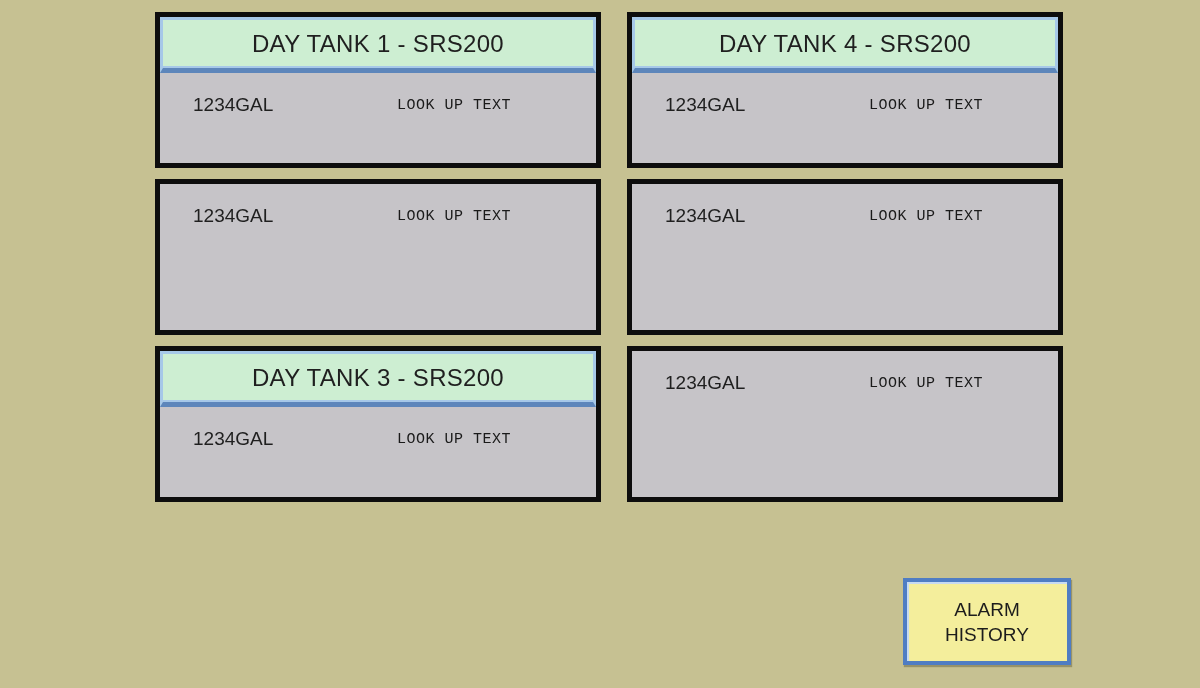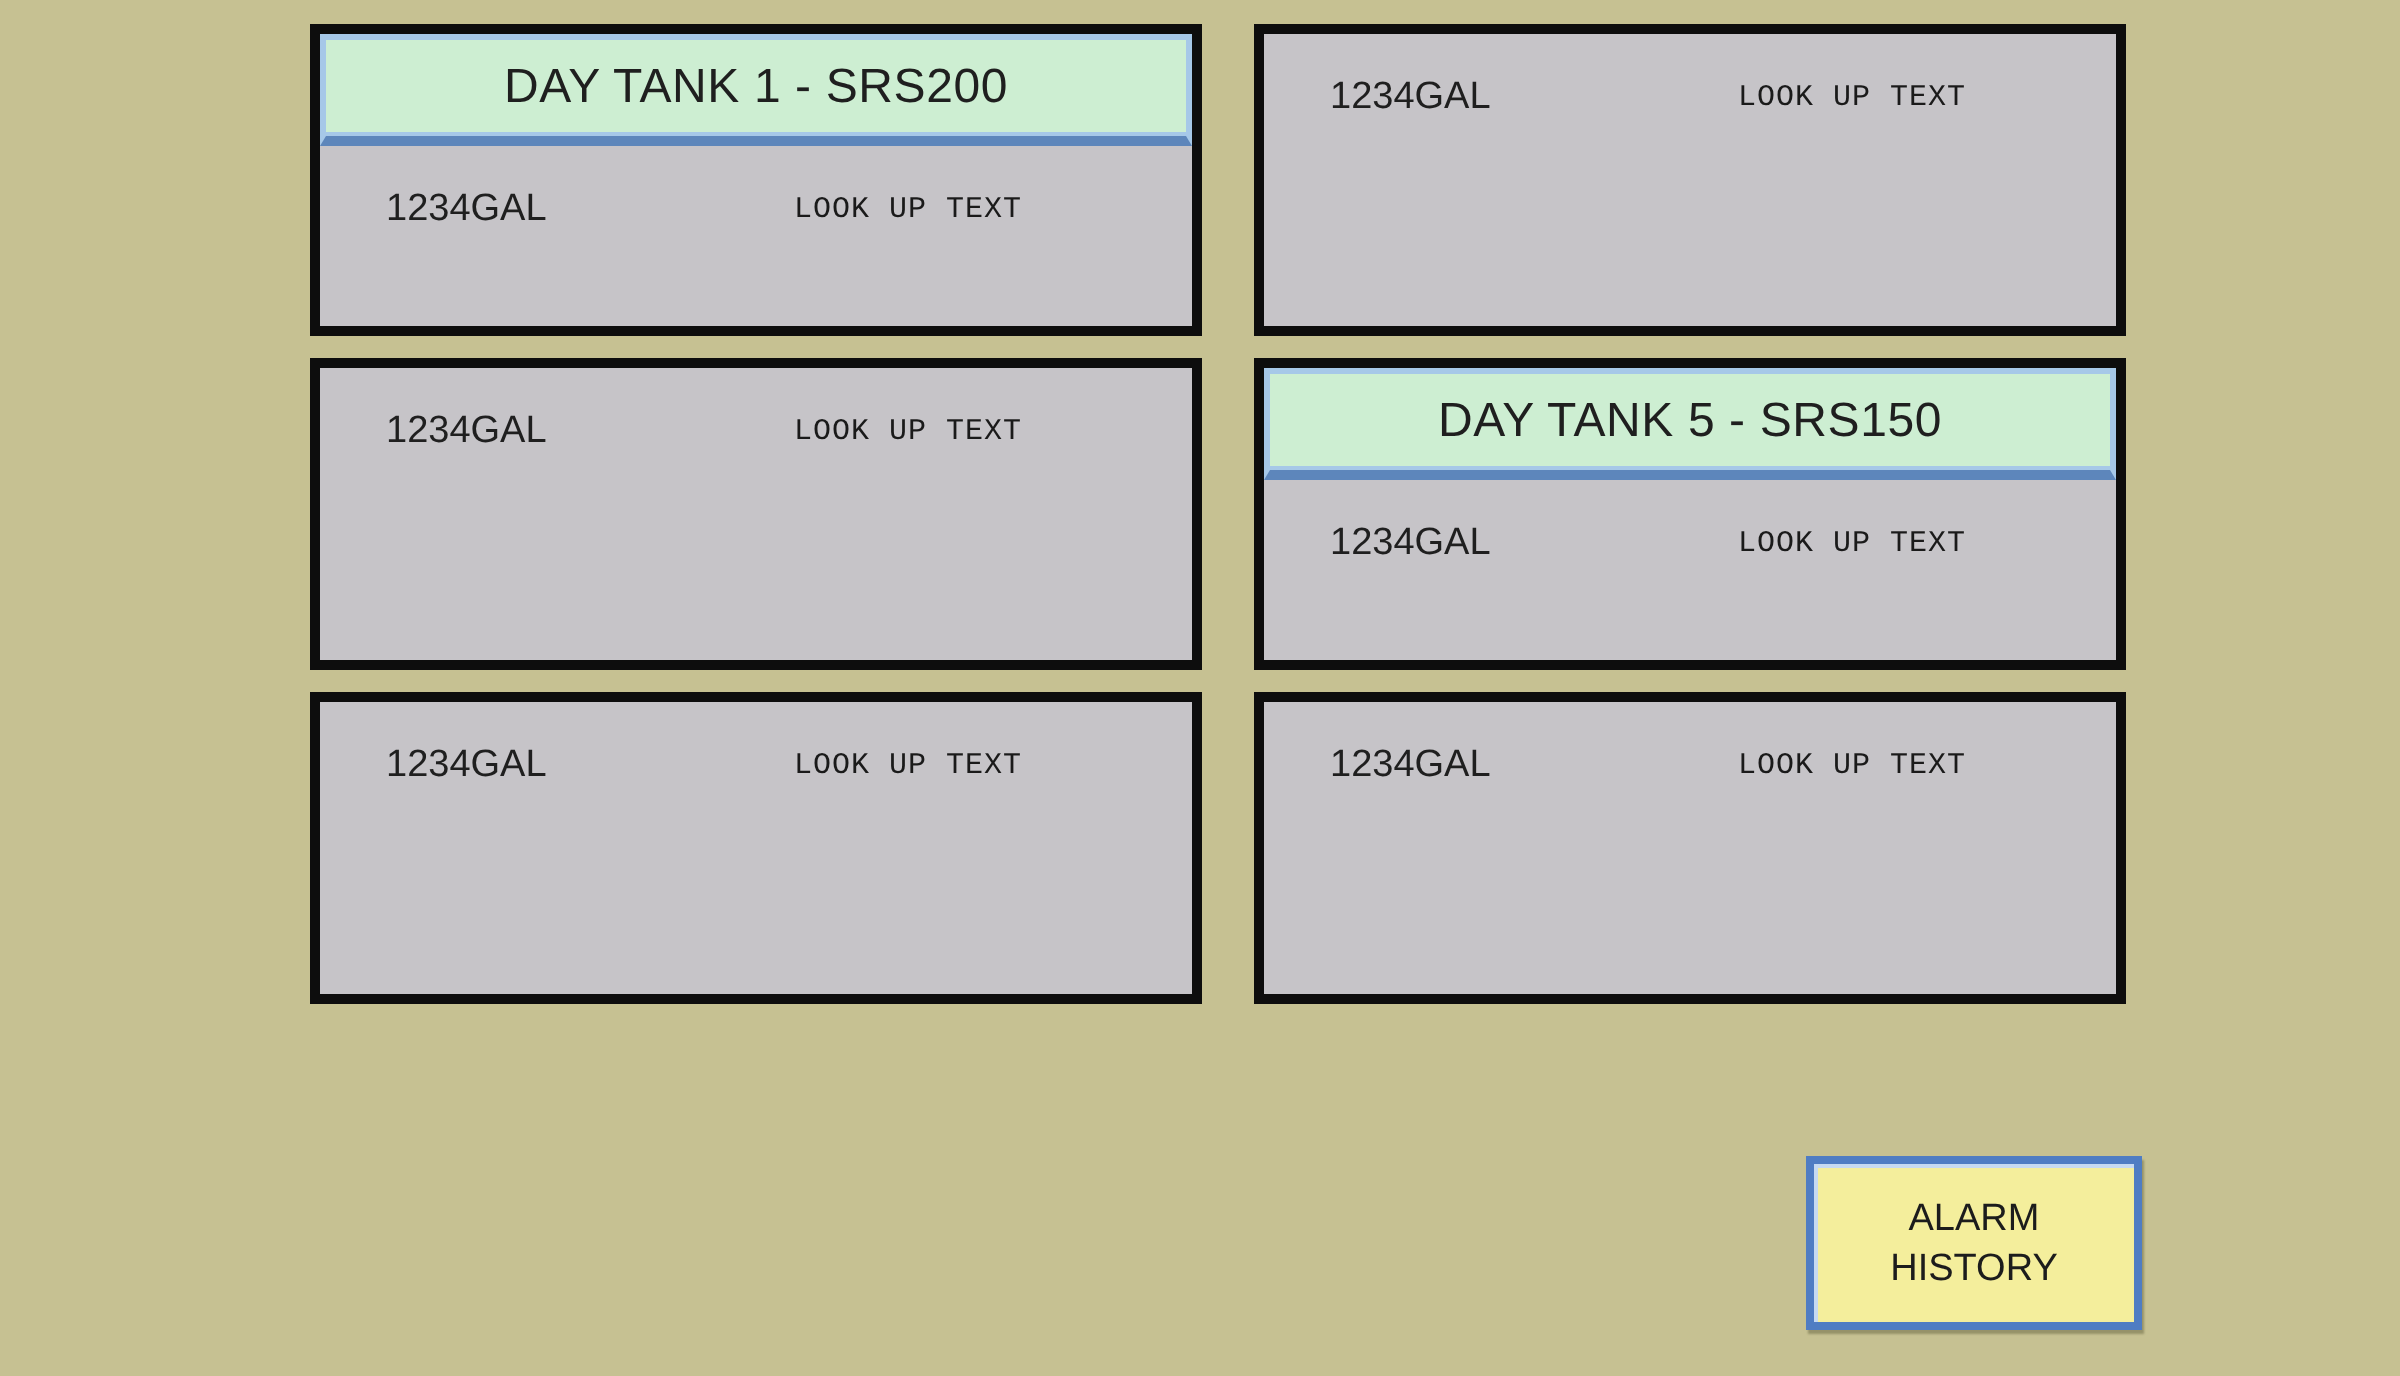--- a/index.html
+++ b/index.html
@@ -125,37 +125,40 @@
   </div>
 
   <div class="panel col-left row-1">
     <div class="panel-body">
       <span class="gal-value">1234GAL</span>
       <span class="lookup-text">LOOK UP TEXT</span>
     </div>
   </div>
 
   <div class="panel col-left row-2">
+    <div class="panel-header">
+      <span class="panel-title">DAY TANK 3 - SRS200</span>
+    </div>
     <div class="panel-body">
       <span class="gal-value">1234GAL</span>
       <span class="lookup-text">LOOK UP TEXT</span>
     </div>
   </div>
 
   <div class="panel col-right row-0">
+    <div class="panel-header">
+      <span class="panel-title">DAY TANK 4 - SRS200</span>
+    </div>
     <div class="panel-body">
       <span class="gal-value">1234GAL</span>
       <span class="lookup-text">LOOK UP TEXT</span>
     </div>
   </div>
 
   <div class="panel col-right row-1">
-    <div class="panel-header">
-      <span class="panel-title">DAY TANK 5 - SRS150</span>
-    </div>
     <div class="panel-body">
       <span class="gal-value">1234GAL</span>
       <span class="lookup-text">LOOK UP TEXT</span>
     </div>
   </div>
 
   <div class="panel col-right row-2">
     <div class="panel-body">
       <span class="gal-value">1234GAL</span>
       <span class="lookup-text">LOOK UP TEXT</span>

